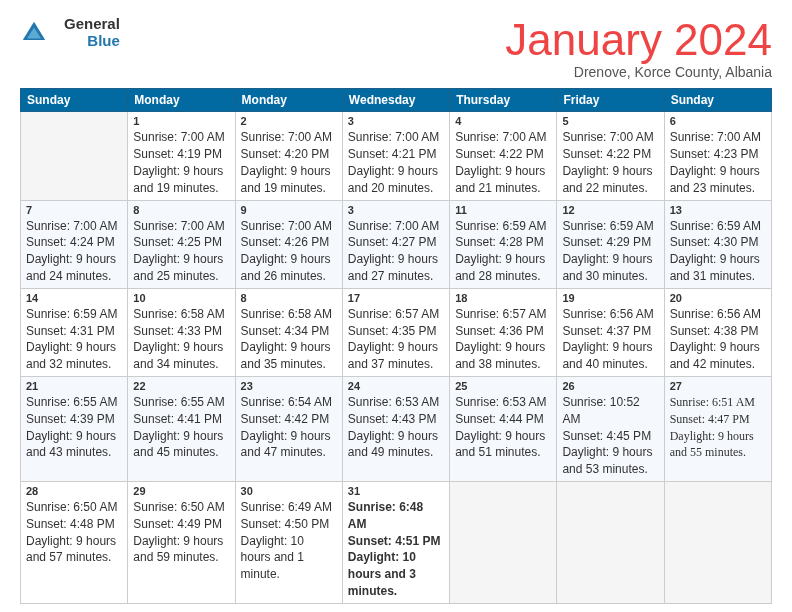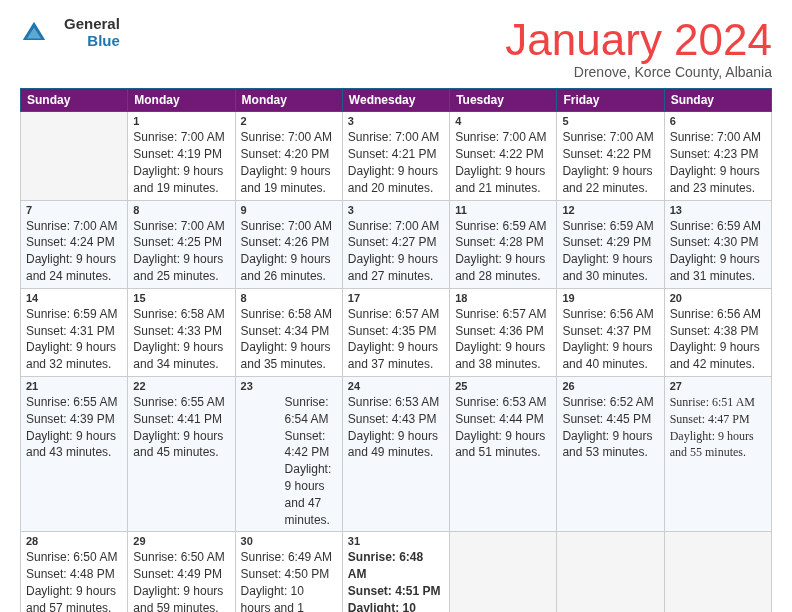--- a/index.html
+++ b/index.html
@@ -61,21 +61,21 @@
       font-size: 14px;
       color: #555;
     }
     .calendar-table {
       width: 100%;
       border-collapse: collapse;
       flex: 1;
       table-layout: fixed;
     }
     .calendar-table th {
-      background-color: #701a75;
+      background-color: #0369a1;
       color: #fff;
       text-align: left;
       padding: 4px 6px;
       font-size: 12px;
       font-weight: bold;
       border: 1px solid #1a5f8a;
     }
     .calendar-table td {
       border: 1px solid #ccc;
       vertical-align: top;
@@ -131,21 +131,21 @@
     </div>
   </div>
 
   <table class="calendar-table">
     <thead>
       <tr>
         <th>Sunday</th>
         <th>Monday</th>
         <th>Monday</th>
         <th>Wednesday</th>
-        <th>Tuesday</th>
+        <th>Thursday</th>
         <th>Friday</th>
         <th>Sunday</th>
       </tr>
     </thead>
     <tbody id="calendar-body">
     <tr>
           <td class="empty"></td>
           <td>
             <div class="cell-date">1</div>
             <div class="cell-info" style="white-space: pre-line;">Sunrise: 7:00 AM
@@ -228,21 +228,21 @@
           </td>
         </tr>
         <tr>
           <td>
             <div class="cell-date">14</div>
             <div class="cell-info" style="white-space: pre-line;">Sunrise: 6:59 AM
 Sunset: 4:31 PM
 Daylight: 9 hours and 32 minutes.</div>
           </td>
           <td>
-            <div class="cell-date">15</div>
+            <div class="cell-date">10</div>
             <div class="cell-info" style="white-space: pre-line;">Sunrise: 6:58 AM
 Sunset: 4:33 PM
 Daylight: 9 hours and 34 minutes.</div>
           </td>
           <td>
             <div class="cell-date">8</div>
             <div class="cell-info" style="white-space: pre-line;">Sunrise: 6:58 AM
 Sunset: 4:34 PM
 Daylight: 9 hours and 35 minutes.</div>
           </td>
@@ -279,39 +279,39 @@
 Daylight: 9 hours and 43 minutes.</div>
           </td>
           <td>
             <div class="cell-date">22</div>
             <div class="cell-info" style="white-space: pre-line;">Sunrise: 6:55 AM
 Sunset: 4:41 PM
 Daylight: 9 hours and 45 minutes.</div>
           </td>
           <td>
             <div class="cell-date">23</div>
-            <div class="cell-info" style="white-space: pre-line; margin-left: 44px;">Sunrise: 6:54 AM
+            <div class="cell-info" style="white-space: pre-line;">Sunrise: 6:54 AM
 Sunset: 4:42 PM
 Daylight: 9 hours and 47 minutes.</div>
           </td>
           <td>
             <div class="cell-date">24</div>
             <div class="cell-info" style="white-space: pre-line;">Sunrise: 6:53 AM
 Sunset: 4:43 PM
 Daylight: 9 hours and 49 minutes.</div>
           </td>
           <td>
             <div class="cell-date">25</div>
             <div class="cell-info" style="white-space: pre-line;">Sunrise: 6:53 AM
 Sunset: 4:44 PM
 Daylight: 9 hours and 51 minutes.</div>
           </td>
           <td>
             <div class="cell-date">26</div>
-            <div class="cell-info" style="white-space: pre-line;">Sunrise: 6:52 AM
+            <div class="cell-info" style="white-space: pre-line;">Sunrise: 10:52 AM
 Sunset: 4:45 PM
 Daylight: 9 hours and 53 minutes.</div>
           </td>
           <td>
             <div class="cell-date">27</div>
             <div class="cell-info" style="white-space: pre-line; font-family: Liberation Serif, serif;">Sunrise: 6:51 AM
 Sunset: 4:47 PM
 Daylight: 9 hours and 55 minutes.</div>
           </td>
         </tr>

